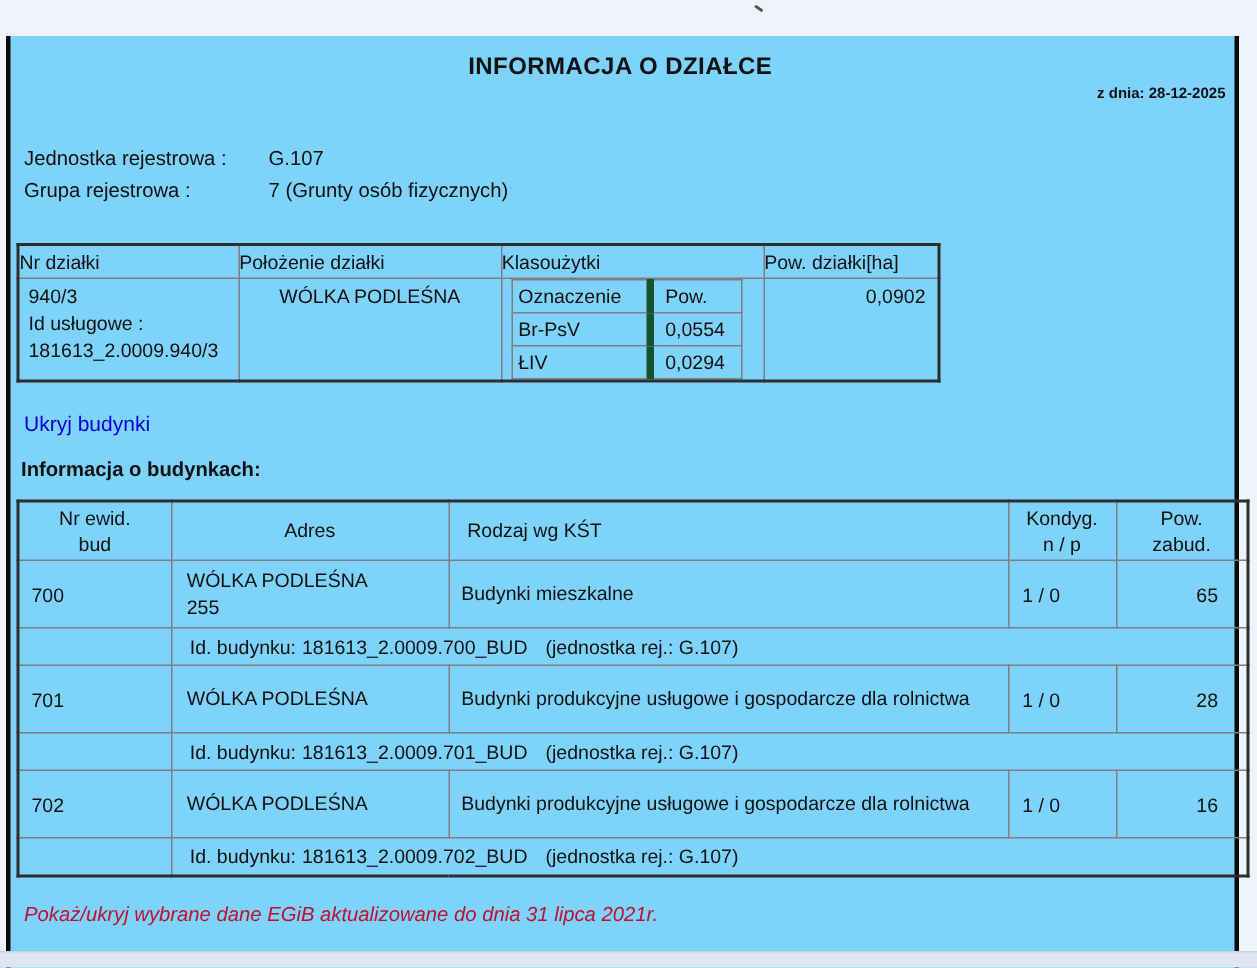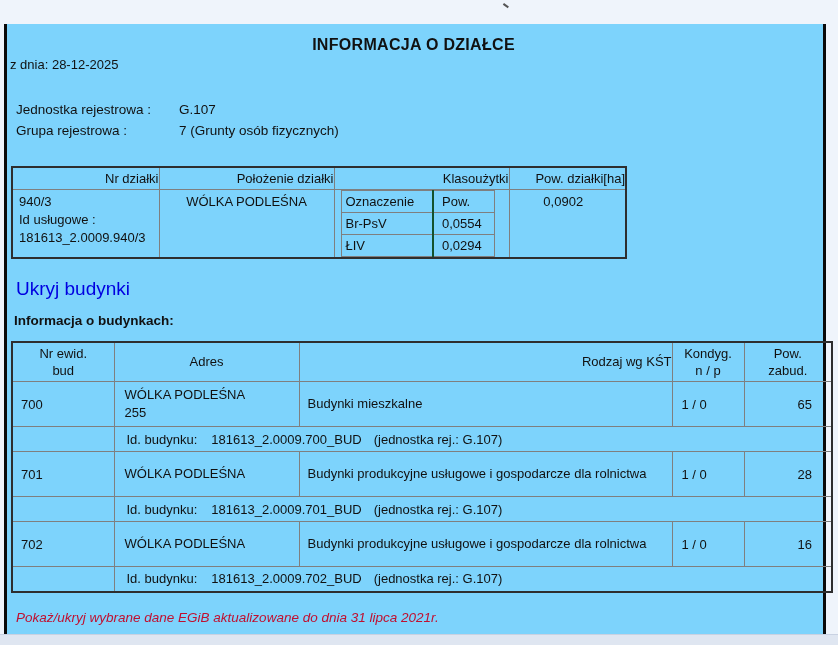--- a/index.html
+++ b/index.html
@@ -20,57 +20,57 @@
     position:absolute; left:0; top:634px; width:838px; height:11px;
     background:#dfe6f1; border-top:1px solid #c9d2e2;
   }
   .artifact {
     position:absolute; left:504px; top:1px; width:6px; height:6px;
     border-left:2px solid #555; transform:rotate(-55deg);
   }
   .content { padding:12px 6px 0 3px; }
 
   .title { text-align:center; font-size:16px; font-weight:bold; letter-spacing:.3px; }
-  .subtitle { text-align:left; font-size:13px; margin-top:3px; }
+  .subtitle { text-align:right; font-size:10px; margin-top:3px;font-weight:bold; }
 
   .registry { margin:27px 0 0 6px; font-size:13.5px; line-height:21px; }
   .registry .lbl { display:inline-block; width:163px; }
 
   table { border-collapse:collapse; font-size:13px; table-layout:fixed; }
   .parcel-table { margin:25px 0 0 1px; width:614px; border:2px solid #2e2e2e; }
   .parcel-table td { border:1px solid #7f7f7f; vertical-align:top; }
-  .parcel-table tr.hdr td { text-align:right; height:22px; vertical-align:middle; }
+  .parcel-table tr.hdr td { text-align:left; height:22px; vertical-align:middle; }
   .parcel-table .cell-nr { padding:3px 4px 3px 6px; line-height:18px; }
   .parcel-table .cell-loc { text-align:center; padding-top:4px; }
-  .parcel-table .cell-area { text-align:center; padding:4px 8px 0 0; }
+  .parcel-table .cell-area { text-align:right; padding:4px 8px 0 0; }
   .parcel-table .cell-klaso { padding:0; }
 
   .klaso { width:154px; margin:0 0 0 6px; }
   .klaso td { height:22px; vertical-align:middle; padding-left:4px; }
-  .klaso td.c1 { width:92px; border-right:2px solid #14532d; }
+  .klaso td.c1 { width:92px; border-right:5px solid #14532d; }
   .klaso td.c2 { padding-left:8px; }
   .klaso tr { border-bottom:1px solid #7f7f7f; }
   .klaso tr:last-child { border-bottom:none;padding-left:44px; }
 
-  .link-blue { color:#0000e0; font-size:19px; margin:19px 0 0 6px; display:inline-block; cursor:pointer; }
+  .link-blue { color:#0000e0; font-size:14px; margin:19px 0 0 6px; display:inline-block; cursor:pointer; }
   .section-title { font-weight:bold; font-size:13.5px; margin:13px 0 0 4px; }
 
   .bld-table { margin:13px 0 0 1px; width:820px; border:2px solid #2e2e2e; }
   .bld-table td { border:1px solid #7f7f7f; vertical-align:middle; }
   .bld-table tr.hdr td { text-align:center; height:40px; white-space:pre-line; line-height:17px; }
-  .bld-table tr.hdr td.h-rodzaj { text-align:right; padding-left:12px; }
+  .bld-table tr.hdr td.h-rodzaj { text-align:left; padding-left:12px; }
   .bld-table tr.data td { height:45px; }
   .bld-table td.c-nr { padding-left:8px;margin-left:25px; }
   .bld-table td.c-adres { padding-left:10px; white-space:pre-line; line-height:18px; }
   .bld-table td.c-rodzaj { padding:2px 10px 2px 8px; line-height:18px; }
   .bld-table td.c-kondyg { padding-left:9px; }
   .bld-table td.c-pow { text-align:right; padding-right:19px; }
   .bld-table tr.sub td { height:25px; }
   .bld-table tr.sub td.c-id { padding-left:12px; }
-  .bld-table .id-label { margin-right:14px; }
+  .bld-table .id-label { margin-right:4px; }
   .bld-table .id-value { margin-right:12px; }
 
   .link-red { color:#c01030; font-size:13.5px; margin:17px 0 0 6px; display:inline-block; cursor:pointer;font-style:italic; }
 </style>
 </head>
 <body>
 
 <div class="artifact"></div>
 
 <div class="panel">

